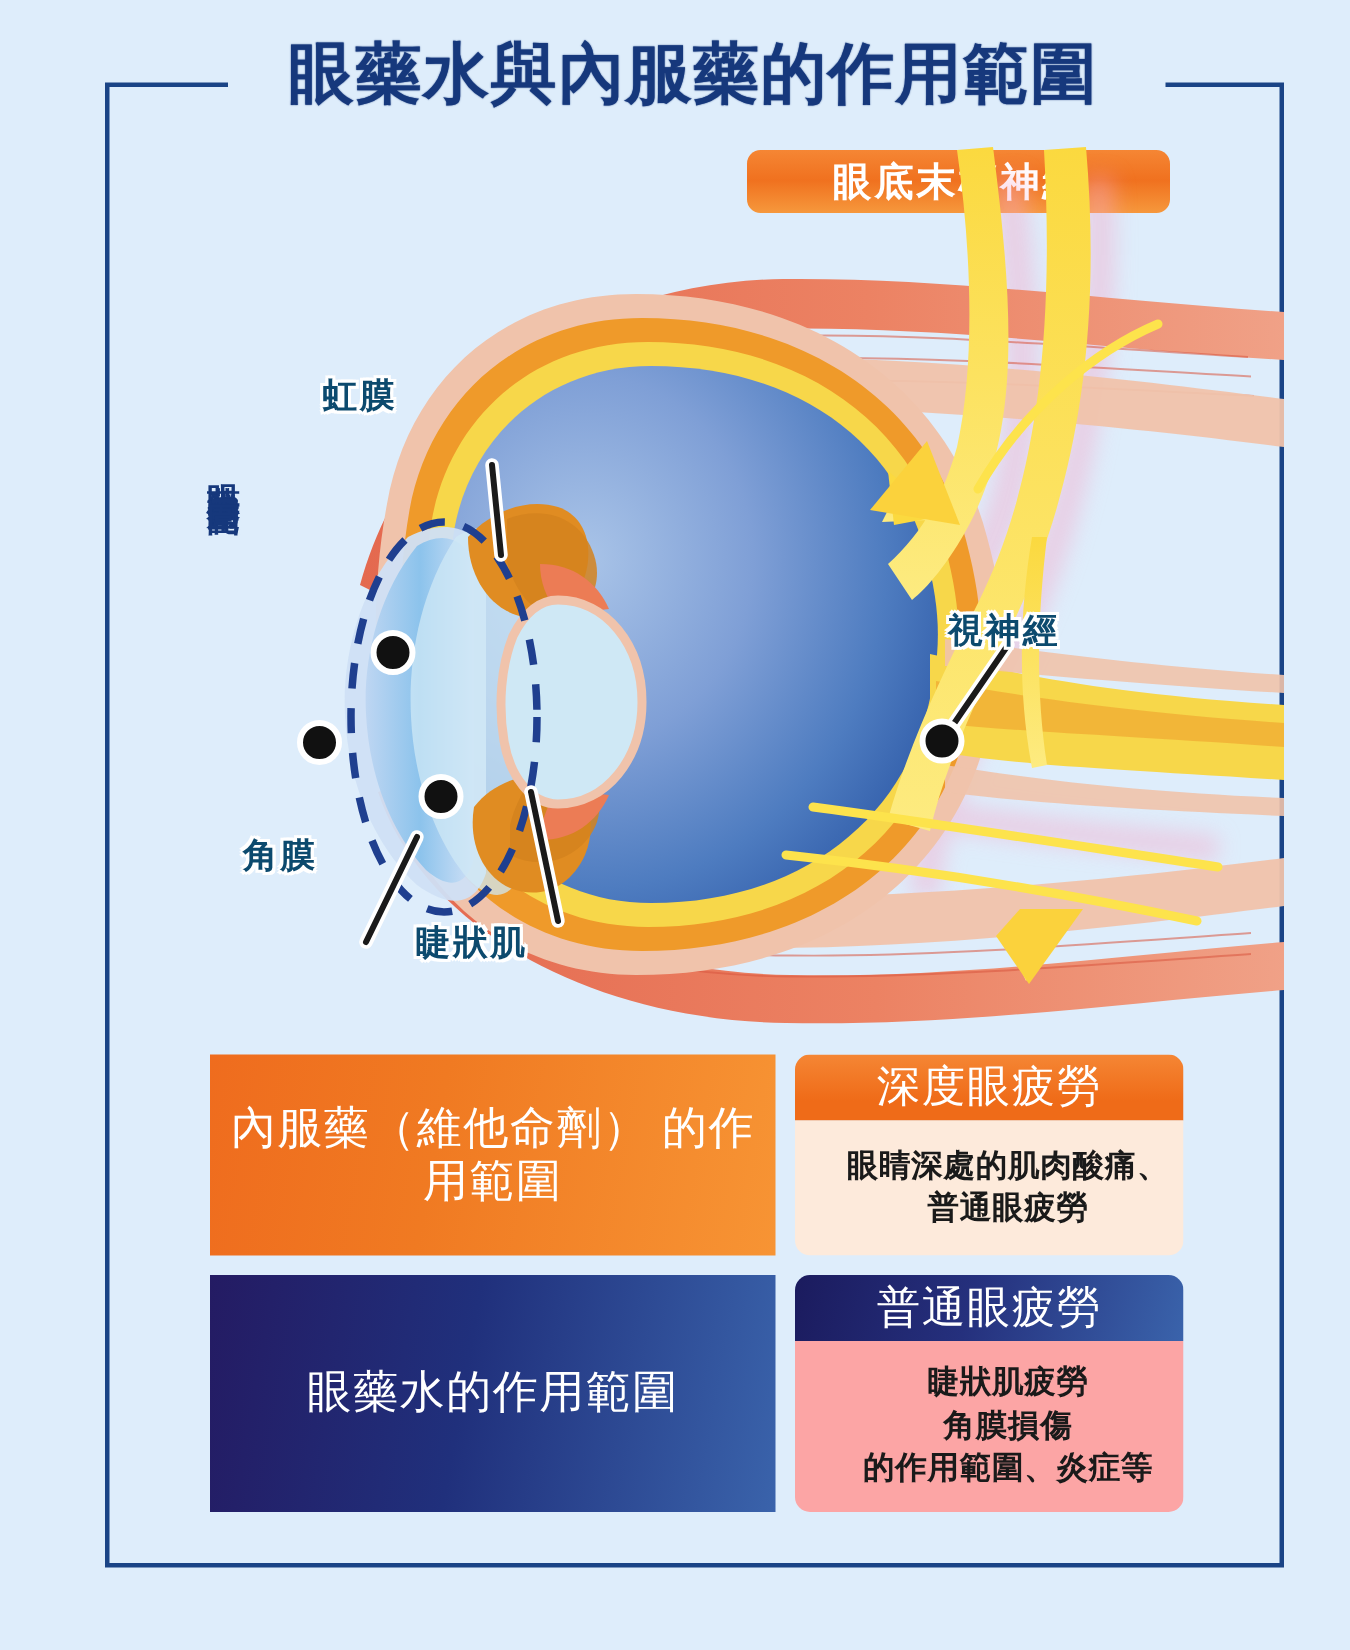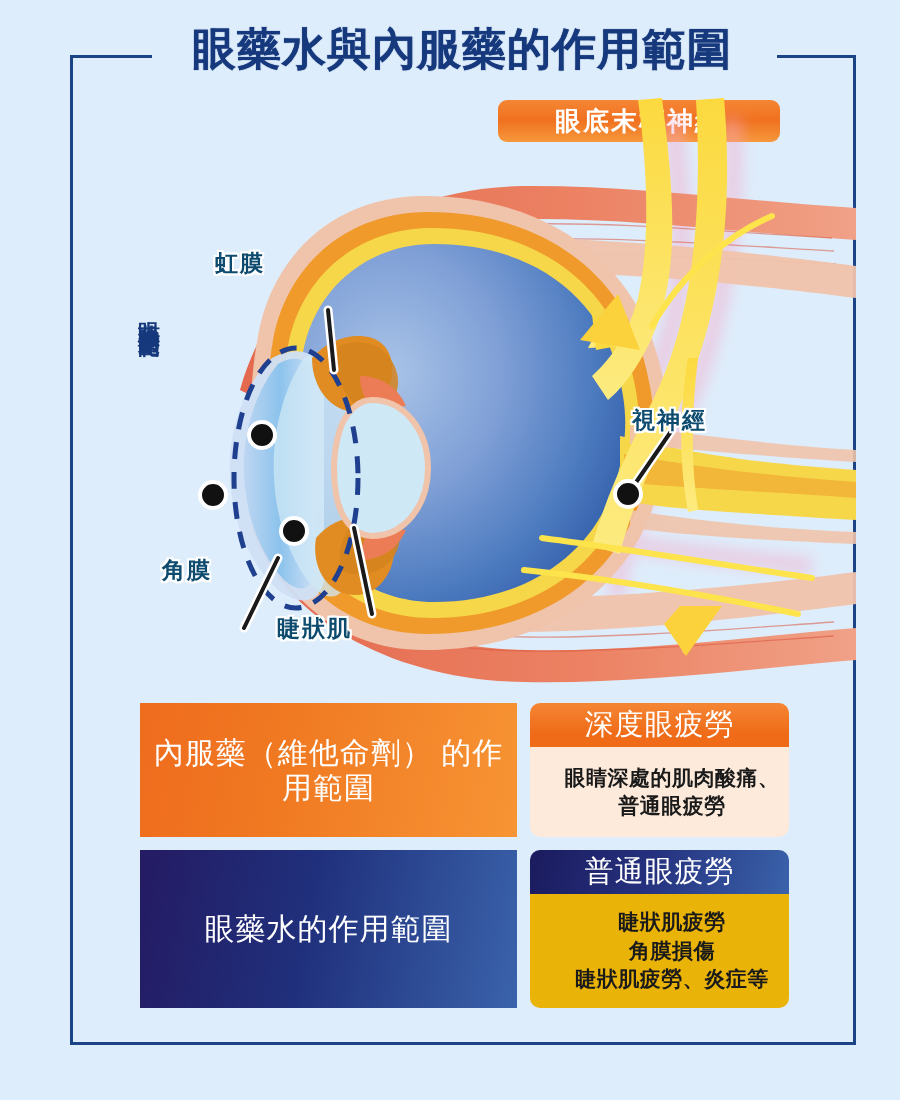--- a/index.html
+++ b/index.html
@@ -181,21 +181,21 @@
     letter-spacing: 0.5px;
     padding-left: 25px;
   }
   #card-deep .card-header {
     background: linear-gradient(180deg, #f58634 0%, #ef6b18 70%, #ef6b18 100%);
   }
   #card-deep .card-body { background: #fdeadb; }
   #card-normal .card-header {
     background: linear-gradient(105deg, #1b1b5e 0%, #25307d 45%, #3a63ab 100%);
   }
-  #card-normal .card-body { background: #eab308; justify-content: center; }
+  #card-normal .card-body { background: #fca5a5; justify-content: center; }
   .card-body span { display: block; }
 </style>
 </head>
 <body>
 
 <div id="infographic">
 
   <div class="frame"></div>
   <div class="frame-gap"></div>
 
@@ -379,18 +379,18 @@
 
     <div class="range-box" id="range-drops">
       <span>眼藥水的作用範圍</span>
     </div>
 
     <div class="fatigue-card" id="card-normal">
       <div class="card-header">普通眼疲勞</div>
       <div class="card-body">
         <span>睫狀肌疲勞</span>
         <span>角膜損傷</span>
-        <span>睫狀肌疲勞、炎症等</span>
+        <span>的作用範圍、炎症等</span>
       </div>
     </div>
 
   </div>
 </div>
 
 </body></html>

